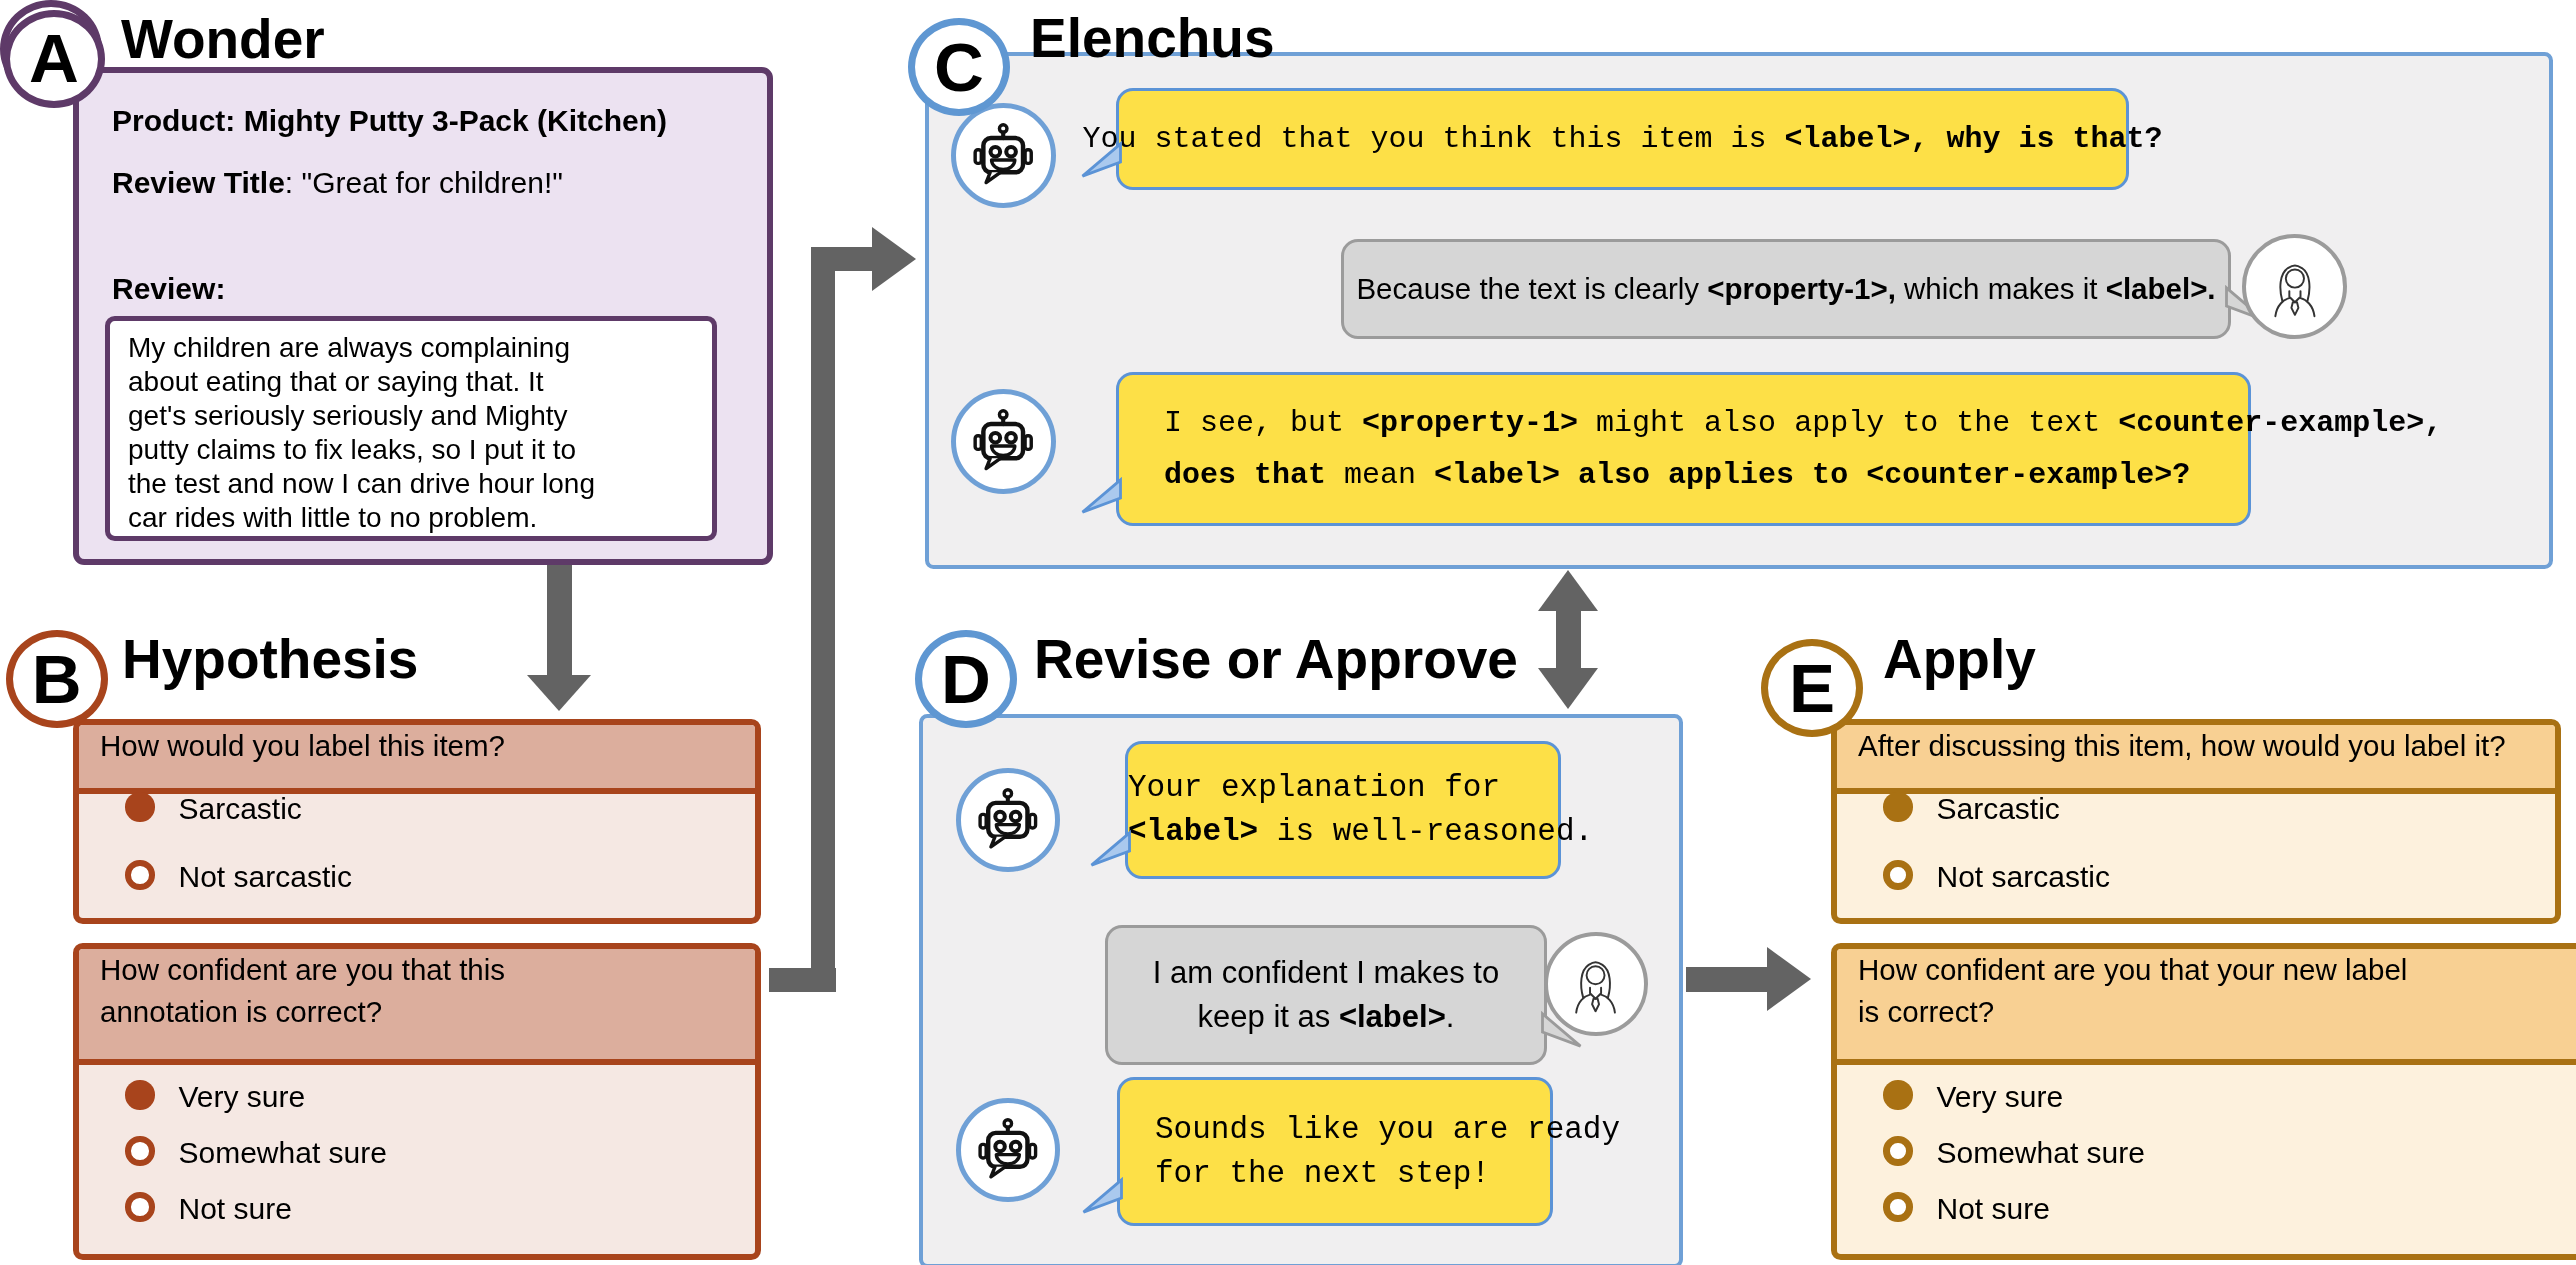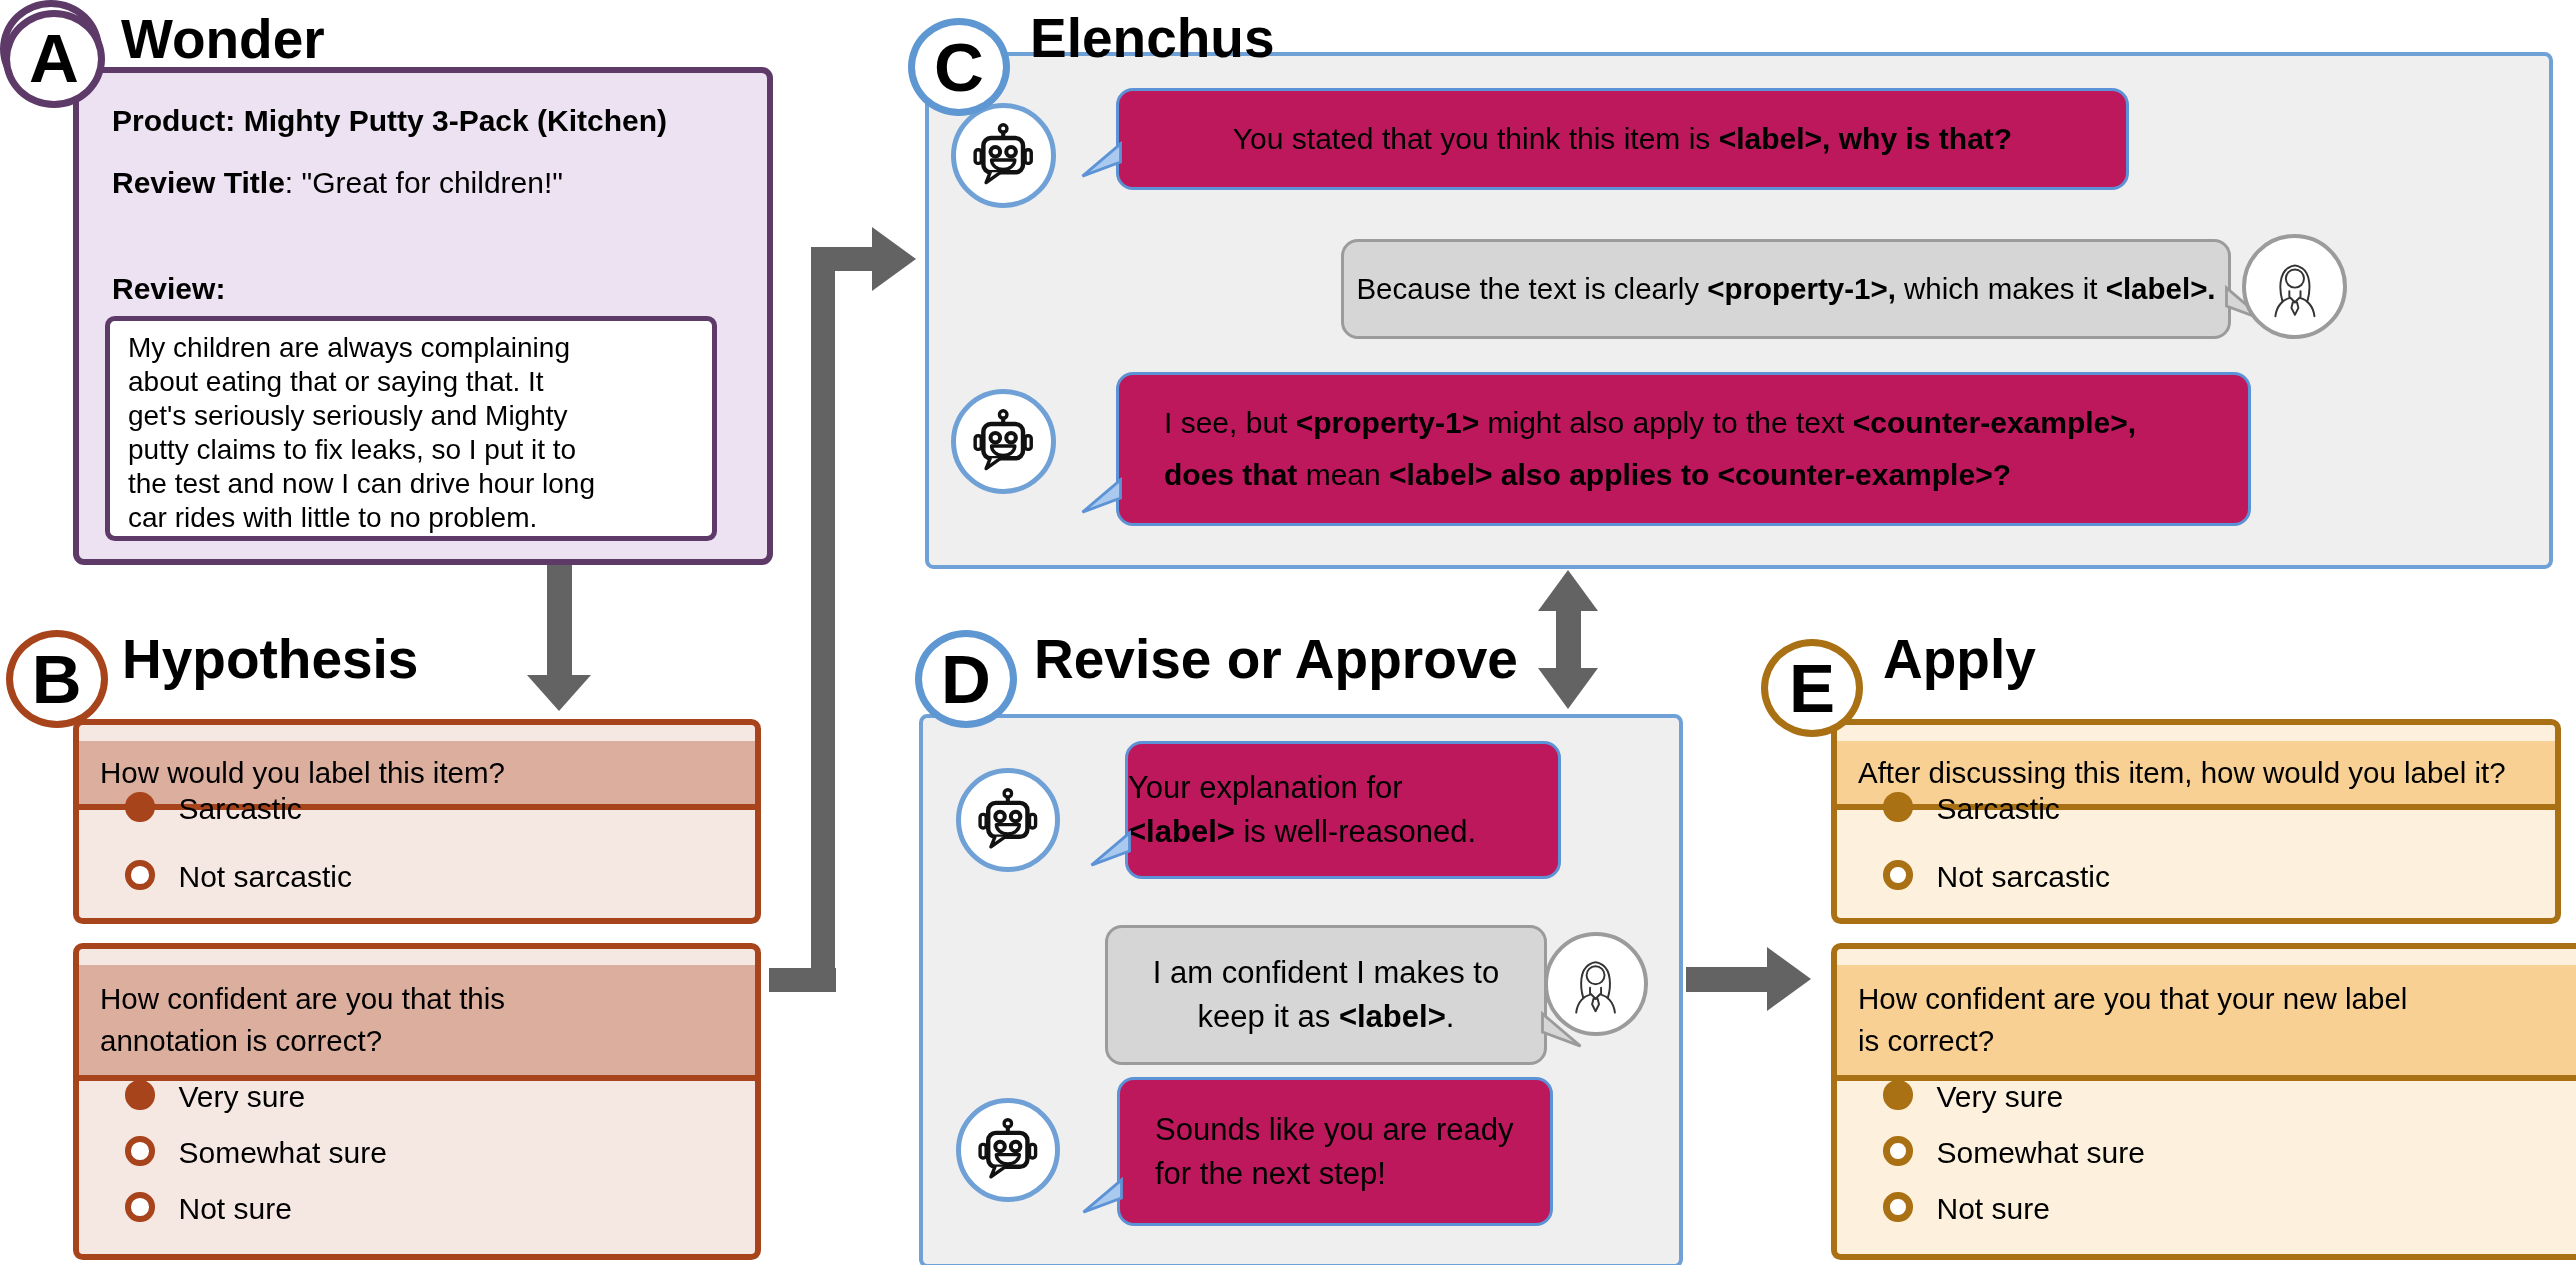--- a/index.html
+++ b/index.html
@@ -22,21 +22,21 @@
   .aline{position:absolute;font-size:30px;white-space:nowrap;}
   .reviewbox{position:absolute;left:26px;top:243px;width:612px;height:225px;background:#fff;
         border:5.6px solid #5e3a68;border-radius:9.8px;box-sizing:border-box;padding:9.8px 18px;}
   .reviewbox .ln{font-size:28px;line-height:34px;white-space:nowrap;}
 
   
   .qbox{position:absolute;border-radius:9.8px;box-sizing:border-box;overflow:hidden;z-index:1;}
   .qbox.orange{border:6.3px solid #a8441c;background:#f5e8e3;}
   .qbox.gold{border:6.3px solid #a97113;background:#fdf1dd;}
   .qheader{position:absolute;left:0;top:0;right:0;display:flex;flex-direction:column;
-           justify-content:center;padding-left:21px;font-size:29.5px;box-sizing:border-box;margin-top:16px;}
+           justify-content:flex-start;padding-left:21px;font-size:29.5px;box-sizing:border-box;}
   .orange .qheader{background:#dcae9d;border-bottom:6.3px solid #a8441c;}
   .gold   .qheader{background:#f8d093;border-bottom:6.3px solid #a97113;}
   .qheader.h1{height:69px;}
   .qheader.h2{height:116px;}
   .qheader .ln{line-height:42px;white-space:nowrap;}
   .opt{position:absolute;left:46px;display:flex;align-items:flex-start;gap:24px;height:36px;}
   .radio{width:29.5px;height:29.5px;border-radius:50%;box-sizing:border-box;flex:0 0 29.5px;}
   .orange .opt.sel  .radio{background:#a8441c;}
   .orange .opt.unsel .radio{background:#fff;border:6.3px solid #a8441c;}
   .gold   .opt.sel  .radio{background:#a97113;}
@@ -45,21 +45,21 @@
 
   
   .chatpanel{position:absolute;background:#f0eff0;border:4.9px solid #6fa0d6;border-radius:8.4px;z-index:1;}
   .avatar{position:absolute;border-radius:50%;background:#fff;box-sizing:border-box;
           display:flex;align-items:center;justify-content:center;z-index:3;}
   .avatar.ai{border:5.6px solid #6fa0d6;}
   .avatar.human{border:4.9px solid #9b9b9b;}
   .avatar svg{width:72%;height:72%;}
   .bubble{position:absolute;box-sizing:border-box;display:flex;flex-direction:column;
           justify-content:center;border-radius:17px;z-index:2;}
-  .bubble.blue{background:#be185d;border:3.5px solid #5b93d6;}
+  .bubble.blue{background:#fde047;border:3.5px solid #5b93d6;font-family:Liberation Mono, monospace;}
   .bubble.gray{background:#d6d6d6;border:3.5px solid #9b9b9b;}
   .bubble .rl{white-space:nowrap;}
   .bb{font-weight:bold;}
   .bubble.centered{align-items:center;text-align:center;}
   .tail{position:absolute;width:41px;height:38px;}
   .tail.l{left:-38px;bottom:8.4px;}
   .tail.r{right:-38px;bottom:12.6px;}
 
   
   .bar{position:absolute;background:#636363;}

